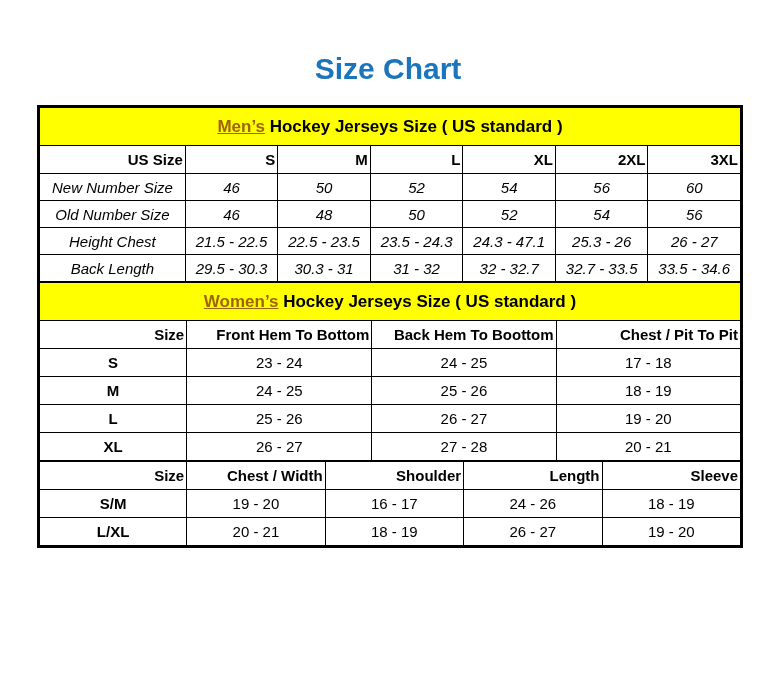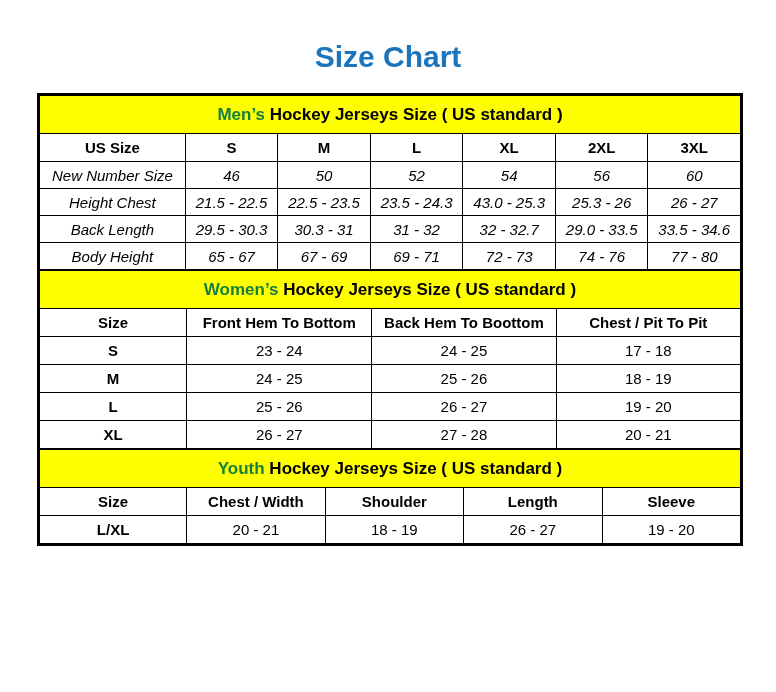--- a/index.html
+++ b/index.html
@@ -5,21 +5,21 @@
   html, body { margin: 0; padding: 0; }
   body {
     width: 776px; height: 692px;
     background: #ffffff;
     font-family: "Liberation Sans", sans-serif;
     color: #000000;
     overflow: hidden;
   }
   h1.page-title {
     margin: 0;
-    padding-top: 40px;
+    padding-top: 52px;
     text-align: center;
     font-size: 30px;
     font-weight: bold;
     color: #1b75bc;
   }
   .tables-wrap {
     width: 702px;
     margin: 19px 0 0 37px;
     border: 2px solid #000;
   }
@@ -37,22 +37,22 @@
     padding: 0 2px;
     overflow: hidden;
     white-space: nowrap;
   }
   tr.band td {
     background: #ffff00;
     font-weight: bold;
     font-size: 17px;
     height: 37px;
   }
-  .red-accent { color: #15803d; }
-  tr.head th { font-weight: bold; height: 27px; }
+  .red-accent { color: #a16207; text-decoration: underline; }
+  tr.head th { font-weight: bold; height: 27px; text-align: right; }
   table.men  tbody tr.data td { height: 26px; font-style: italic; }
   table.women tbody tr.data td { height: 27px; }
   table.youth tbody tr.data td { height: 27px; }
   .rowlabel-bold { font-weight: bold; }
   .misspelled {
     text-decoration-style: wavy;
     text-decoration-color: #e00000;
     text-decoration-thickness: 1px;
     text-underline-offset: 3px;
   }
@@ -91,45 +91,45 @@
         <tr class="data">
           <td>New Number Size</td>
           <td>46</td>
           <td>50</td>
           <td>52</td>
           <td>54</td>
           <td>56</td>
           <td>60</td>
         </tr>
         <tr class="data">
+          <td>Old Number Size</td>
+          <td>46</td>
+          <td>48</td>
+          <td>50</td>
+          <td>52</td>
+          <td>54</td>
+          <td>56</td>
+        </tr>
+        <tr class="data">
           <td>Height Chest</td>
           <td>21.5 - 22.5</td>
           <td>22.5 - 23.5</td>
           <td>23.5 - 24.3</td>
-          <td>43.0 - 25.3</td>
+          <td>24.3 - 47.1</td>
           <td>25.3 - 26</td>
           <td>26 - 27</td>
         </tr>
         <tr class="data">
           <td>Back Length</td>
           <td>29.5 - 30.3</td>
           <td>30.3 - 31</td>
           <td>31 - 32</td>
           <td>32 - 32.7</td>
-          <td>29.0 - 33.5</td>
+          <td>32.7 - 33.5</td>
           <td>33.5 - 34.6</td>
-        </tr>
-        <tr class="data">
-          <td>Body Height</td>
-          <td>65 - 67</td>
-          <td>67 - 69</td>
-          <td>69 - 71</td>
-          <td>72 - 73</td>
-          <td>74 - 76</td>
-          <td>77 - 80</td>
         </tr>
       </tbody>
     </table>
 
     <table class="women">
       <colgroup>
         <col style="width:21%">
           <col style="width:26.4%">
           <col style="width:26.3%">
           <col style="width:26.3%">
@@ -173,31 +173,35 @@
 
     <table class="youth">
       <colgroup>
         <col style="width:21%">
           <col style="width:19.75%">
           <col style="width:19.75%">
           <col style="width:19.75%">
           <col style="width:19.75%">
       </colgroup>
       <tbody>
-        <tr class="band">
-          <td colspan="5"><span class="red-accent">Youth</span><span> Hockey Jerseys Size ( US standard )</span></td>
-        </tr>
         <tr class="head">
           <th>Size</th>
           <th>Chest / Width</th>
           <th>Shoulder</th>
           <th>Length</th>
           <th>Sleeve</th>
         </tr>
         <tr class="data">
+          <td class="rowlabel-bold">S/M</td>
+          <td>19 - 20</td>
+          <td>16 - 17</td>
+          <td>24 - 26</td>
+          <td>18 - 19</td>
+        </tr>
+        <tr class="data">
           <td class="rowlabel-bold">L/XL</td>
           <td>20 - 21</td>
           <td>18 - 19</td>
           <td>26 - 27</td>
           <td>19 - 20</td>
         </tr>
       </tbody>
     </table>
 
   </div>

